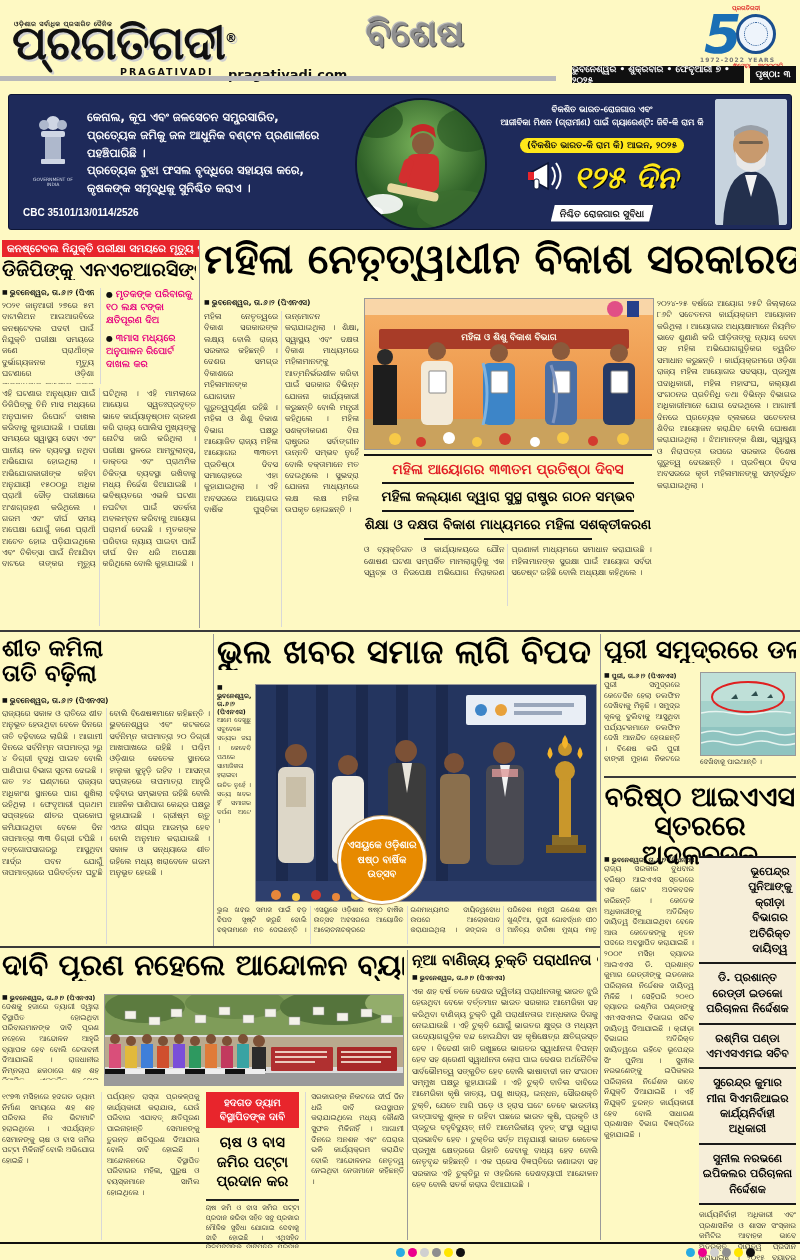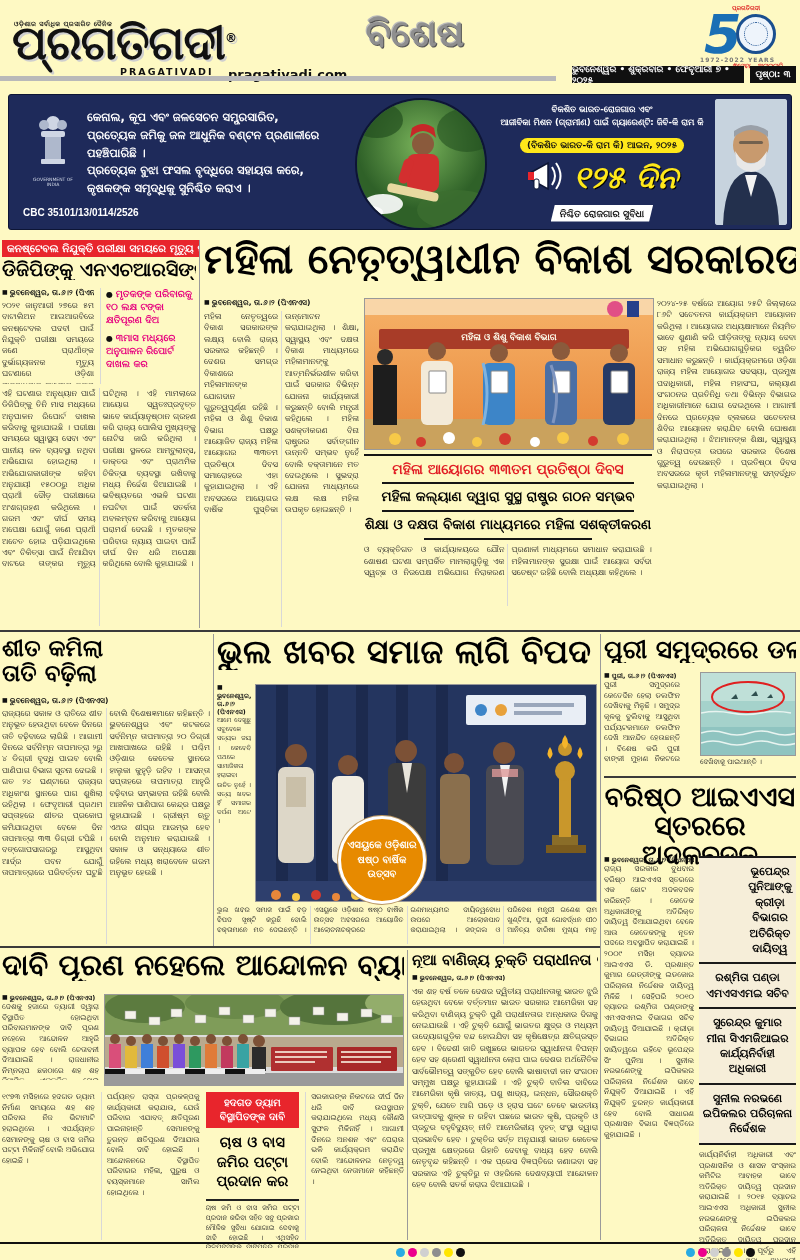--- a/index.html
+++ b/index.html
@@ -377,20 +377,21 @@
     <div>ବରିଷ୍ଠ ଆଇଏଏସ</div>
     <div>ସ୍ତରରେ ଅଦଳବଦଳ</div>
   </div>
   <div class="abs" style="left:604px;top:856px;width:192px;height:384px;display:flex;gap:5px;">
     <div style="width:90px;">
       <div class="byline" style="font-size:6.5px;">ଭୁବନେଶ୍ୱର, ତା.୬।୨ (ପିଏନଏସ)</div>
       <div class="body-txt" style="font-size:7.5px;height:368px;">ରାଜ୍ୟ ସରକାର ବୁଧବାର ବରିଷ୍ଠ ଆଇଏଏସ ସ୍ତରରେ ଏକ ଛୋଟ ଅଦଳବଦଳ କରିଛନ୍ତି । କେତେକ ଅଧିକାରୀଙ୍କୁ ଅତିରିକ୍ତ ଦାୟିତ୍ୱ ଦିଆଯାଇଥିବା ବେଳେ ଆଉ କେତେକଙ୍କୁ ନୂତନ ପଦରେ ଅବସ୍ଥାପିତ କରାଯାଇଛି । ୨୦୦୯ ମସିହା ବ୍ୟାଚର ଆଇଏଏସ ଡି. ପ୍ରଶାନ୍ତ କୁମାର ରେଡ୍ଡୀଙ୍କୁ ଇଡକୋର ପରିଚାଳନା ନିର୍ଦ୍ଦେଶକ ଦାୟିତ୍ୱ ମିଳିଛି । ସେହିପରି ୨୦୧୦ ବ୍ୟାଚର ରଶ୍ମିତା ପଣ୍ଡାଙ୍କୁ ଏମଏସଏମଇ ବିଭାଗର ସଚିବ ଦାୟିତ୍ୱ ଦିଆଯାଇଛି । କ୍ରୀଡ଼ା ବିଭାଗର ଅତିରିକ୍ତ ଦାୟିତ୍ୱରେ ରହିବେ ଭୂପେନ୍ଦ୍ର ସିଂ ପୁନିଆ । ସୁନୀଲ ନରଭଣେଙ୍କୁ ଇପିକଲର ପରିଚାଳନା ନିର୍ଦ୍ଦେଶକ ଭାବେ ନିଯୁକ୍ତି ଦିଆଯାଇଛି । ଏହି ନିଯୁକ୍ତି ତୁରନ୍ତ କାର୍ଯ୍ୟକାରୀ ହେବ ବୋଲି ସାଧାରଣ ପ୍ରଶାସନ ବିଭାଗ ବିଜ୍ଞପ୍ତିରେ କୁହାଯାଇଛି ।</div>
     </div>
     <div style="width:97px;">
       <div class="ibox" style="border-top:2.5px solid #1a1a1a;padding-left:48px;">ଭୂପେନ୍ଦ୍ର ପୁନିଆଙ୍କୁ କ୍ରୀଡ଼ା ବିଭାଗର ଅତିରିକ୍ତ ଦାୟିତ୍ୱ</div>
+      <div class="ibox">ଡି. ପ୍ରଶାନ୍ତ ରେଡ୍ଡୀ ଇଡକୋ ପରିଚାଳନା ନିର୍ଦ୍ଦେଶକ</div>
       <div class="ibox">ରଶ୍ମିତା ପଣ୍ଡା ଏମଏସଏମଇ ସଚିବ</div>
       <div class="ibox">ସୁରେନ୍ଦ୍ର କୁମାର ମୀନା ସିଏମଜିଆଇର କାର୍ଯ୍ୟନିର୍ବାହୀ ଅଧିକାରୀ</div>
       <div class="ibox">ସୁନୀଲ ନରଭଣେ ଇପିକଲର ପରିଚାଳନା ନିର୍ଦ୍ଦେଶକ</div>
       <div class="body-txt" style="font-size:7.5px;height:118px;margin-top:5px;">କାର୍ଯ୍ୟନିର୍ବାହୀ ଅଧିକାରୀ ଏବଂ ପ୍ରଶାସନିକ ଓ ଶାସନ ସଂସ୍କାର କମିଟିର ଆବାହକ ଭାବେ ଅତିରିକ୍ତ ଦାୟିତ୍ୱ ପ୍ରଦାନ କରାଯାଇଛି । ୨୦୧୫ ବ୍ୟାଚର ଆଇଏଏସ ଅଧିକାରୀ ସୁନୀଲ ନରଭଣେଙ୍କୁ ଇପିକଲର ପରିଚାଳନା ନିର୍ଦ୍ଦେଶକ ଭାବେ ଅତିରିକ୍ତ ଦାୟିତ୍ୱ ପ୍ରଦାନ କରାଯାଇଛି । ପୂର୍ବରୁ ଏହି ଦାୟିତ୍ୱରେ ଥିବା ଅଧିକାରୀ ଅବସର ନେବା ପରେ ପଦବୀ ଖାଲି ରହିଥିଲା ।</div>
     </div>
   </div>
 
   <div class="hrule" style="left:0;top:946px;width:600px;height:1.5px;"></div>
 
   <div class="abs hl" style="left:2px;top:950px;width:402px;font-size:29px;white-space:nowrap;overflow:hidden;">ଦାବି ପୂରଣ ନହେଲେ ଆନ୍ଦୋଳନ ବ୍ୟାପକ ହେବ</div>

